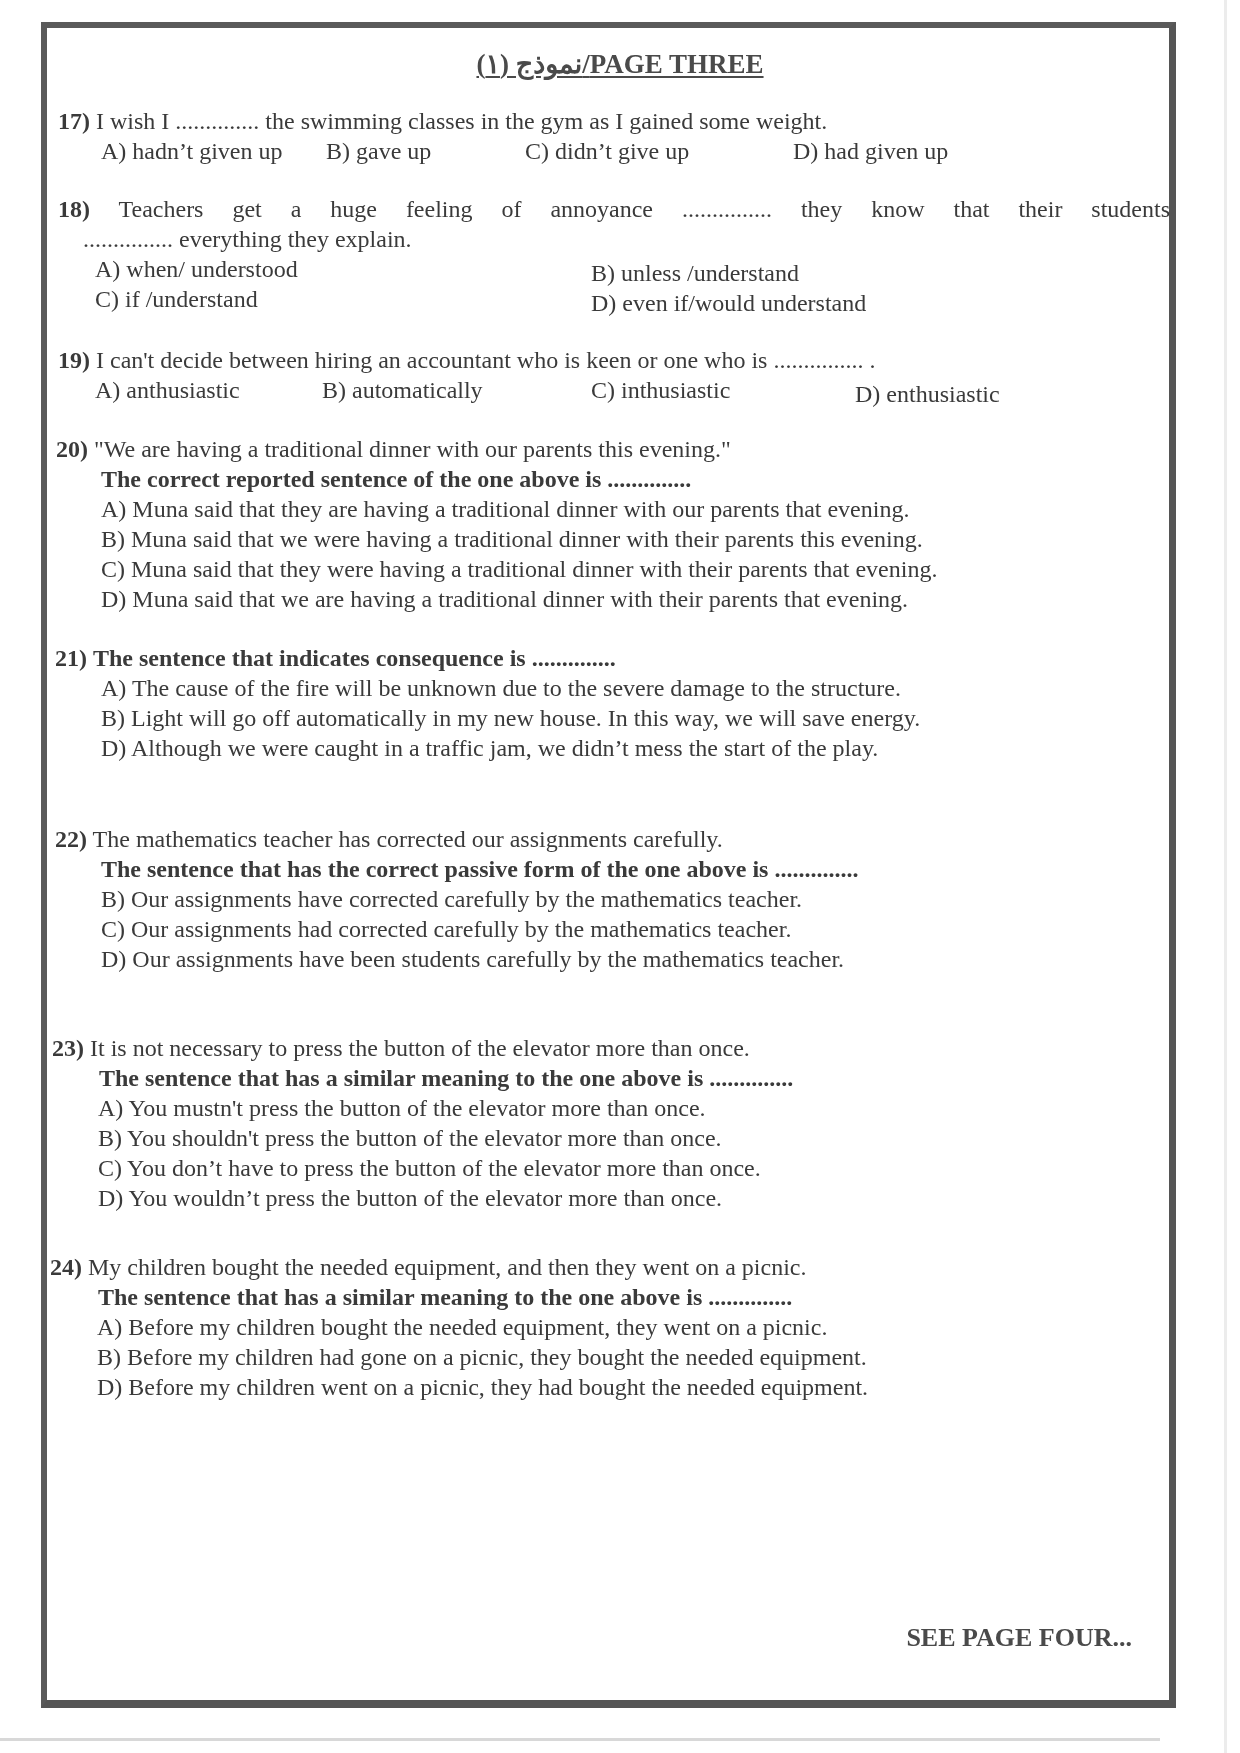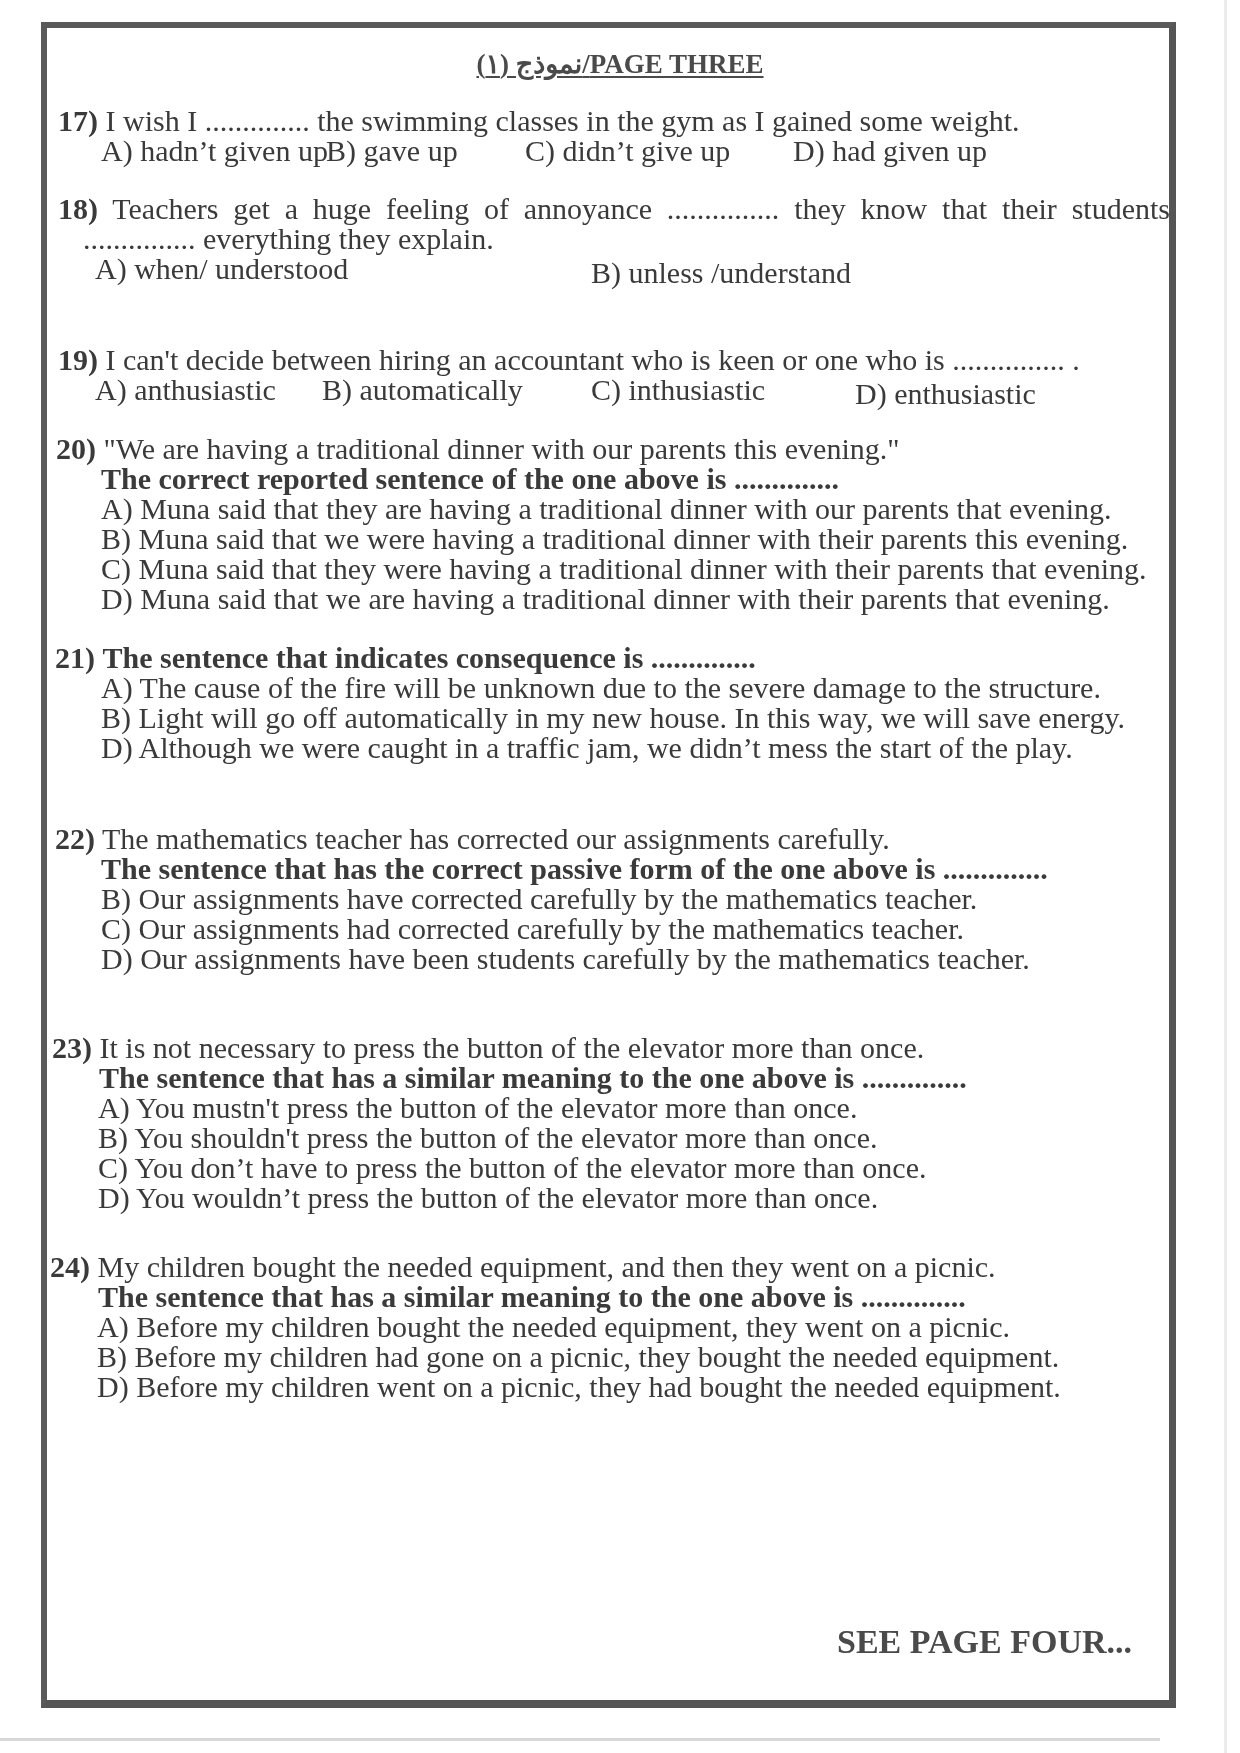--- a/index.html
+++ b/index.html
@@ -14,28 +14,28 @@
     border-right: 7px solid #555; border-bottom: 8px solid #555;
     box-sizing: content-box;
   }
   .scan-line-bottom { position: absolute; left: 0; top: 1738px; width: 1160px; height: 3px; background: #d8d8d8; }
   .scan-line-right { position: absolute; left: 1224px; top: 0; width: 3px; height: 1753px; background: #ececec; }
   .title {
     position: absolute; top: 48px; left: 0; width: 1240px; text-align: center;
     font-weight: bold; font-size: 27px; text-decoration: underline; text-underline-offset: 3px;
     color: #4a4a4a;
   }
-  .q { position: absolute; left: 58px; right: 90px; font-size: 30px; line-height: 30px; }
+  .q { position: absolute; left: 58px; right: 90px; font-size: 24px; line-height: 30px; }
   .q .num { font-weight: bold; }
   .q .line { white-space: nowrap; }
   .q .instr { font-weight: bold; padding-left: 43px; white-space: nowrap; }
   .q .opt { padding-left: 43px; white-space: nowrap; }
   .opts-row { position: relative; height: 30px; }
   .opts-row span { position: absolute; top: 0; white-space: nowrap; }
-  .footer { position: absolute; top: 1623px; right: 108px; font-weight: bold; font-size: 34px; color: #4a4a4a; }
+  .footer { position: absolute; top: 1623px; right: 108px; font-weight: bold; font-size: 26px; color: #4a4a4a; }
   .justify { text-align: justify; text-align-last: justify; }
 </style>
 </head>
 <body>
 
 <div class="frame"></div>
 <div class="scan-line-bottom"></div>
 <div class="scan-line-right"></div>
 
 <div class="title">
@@ -51,20 +51,24 @@
     <span style="left:735px">D) had given up</span>
   </div>
 </div>
 
 <div class="q" style="top:194px; right:70px;">
   <div class="line justify"><span class="num">18)</span> <span>Teachers get a huge feeling of annoyance ............... they know that their students</span></div>
   <div class="line" style="padding-left:25px;"><span>............... everything they explain.</span></div>
   <div class="opts-row">
     <span style="left:37px">A) when/ understood</span>
     <span style="left:533px; top:4px">B) unless /understand</span>
+  </div>
+  <div class="opts-row">
+    <span style="left:37px">C) if /understand</span>
+    <span style="left:533px; top:4px">D) even if/would understand</span>
   </div>
 </div>
 
 <div class="q" style="top:345px;">
   <div class="line"><span class="num">19)</span> <span>I can't decide between hiring an accountant who is keen or one who is ............... .</span></div>
   <div class="opts-row">
     <span style="left:37px">A) anthusiastic</span>
     <span style="left:264px">B) automatically</span>
     <span style="left:533px">C) inthusiastic</span>
     <span style="left:797px; top:4px">D) enthusiastic</span>

